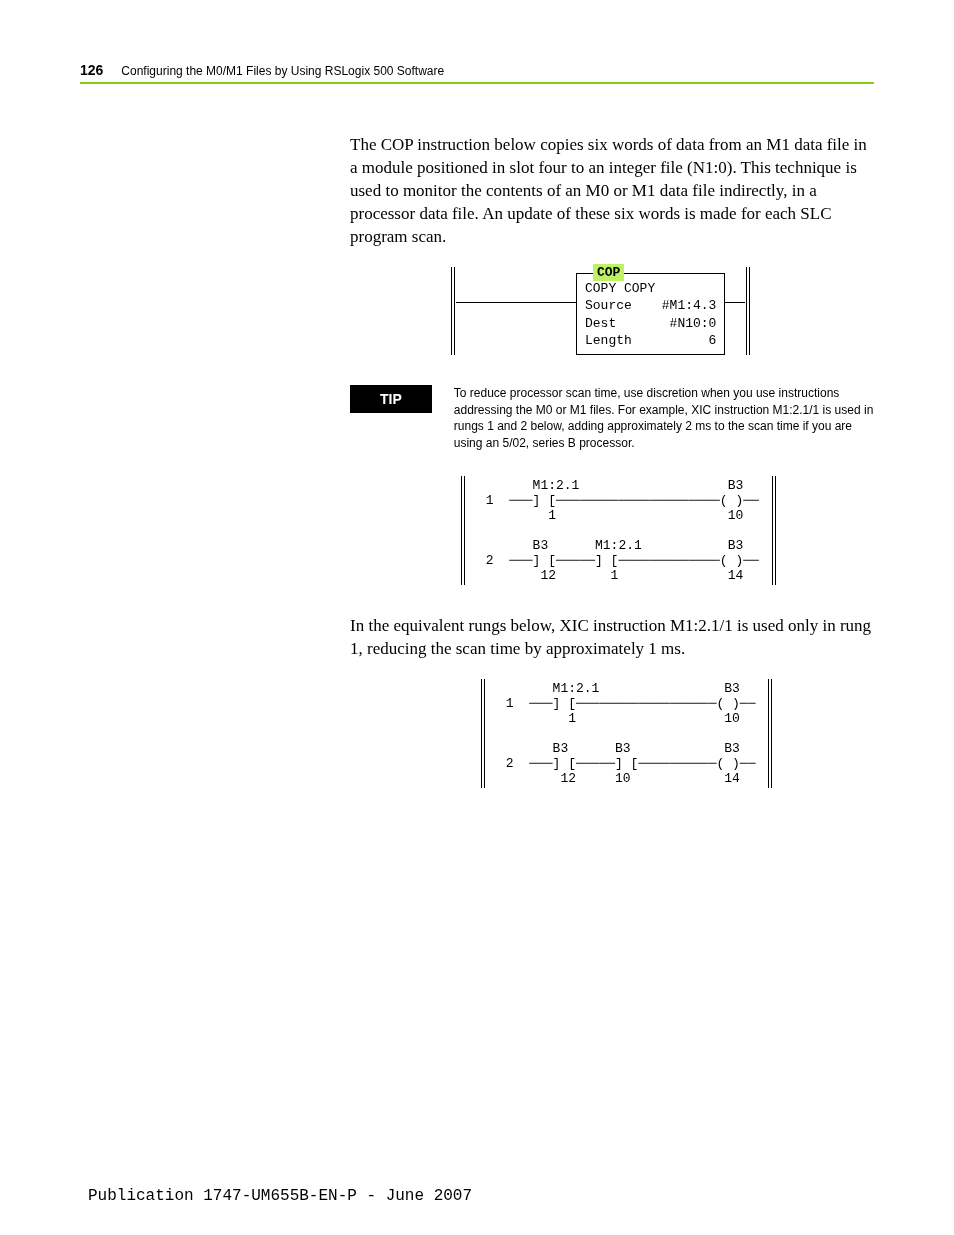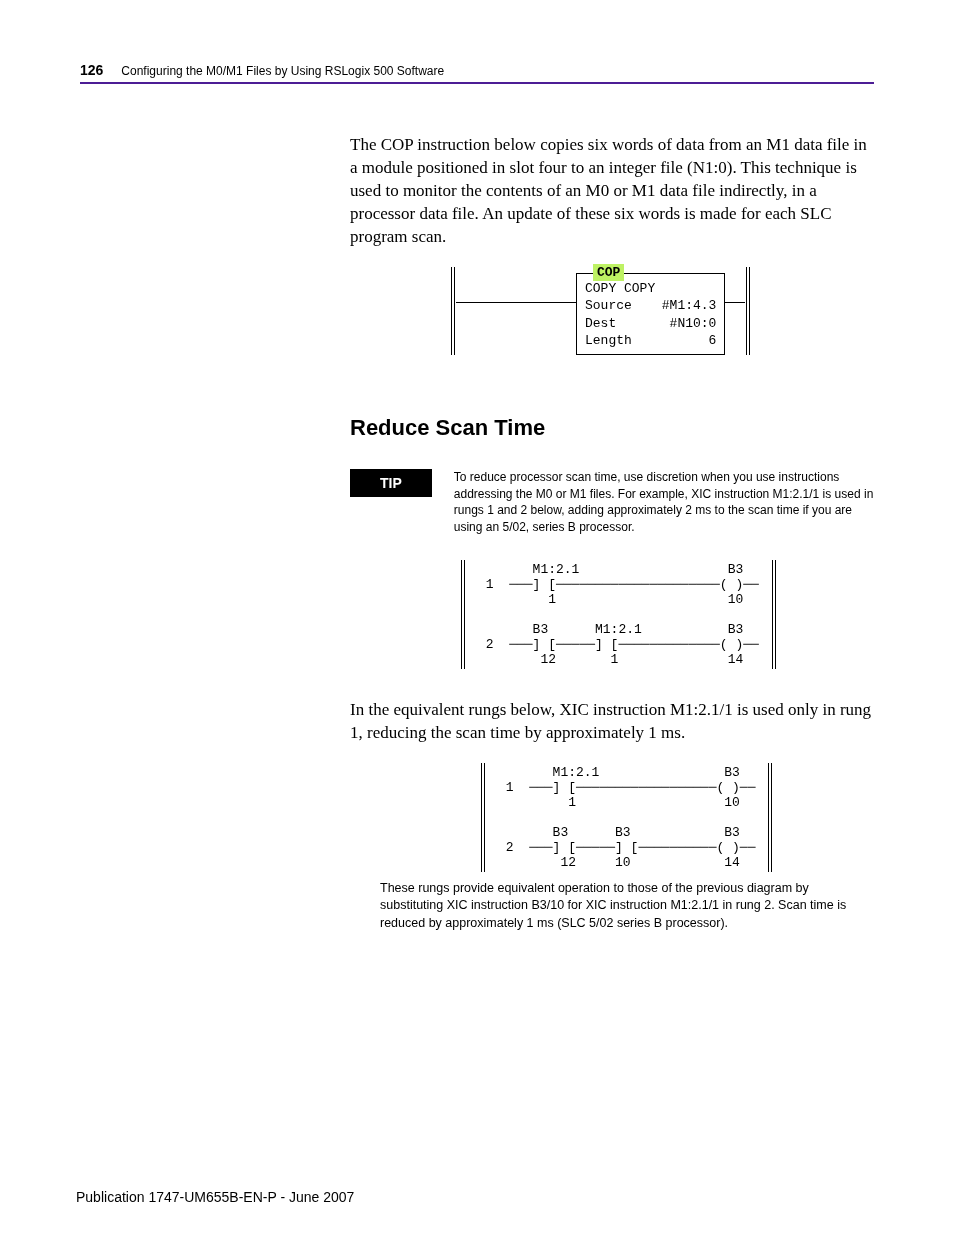--- a/index.html
+++ b/index.html
@@ -12,21 +12,21 @@
   }
   .page {
     padding: 62px 80px 40px 80px;
     box-sizing: border-box;
     position: relative;
     min-height: 1235px;
   }
   .header {
     display: flex;
     align-items: baseline;
-    border-bottom: 2px solid #4c1d95;
+    border-bottom: 2px solid #84cc16;
     padding-bottom: 4px;
     margin-bottom: 50px;
     font-family: Arial, Helvetica, sans-serif;
   }
   .page-num {
     font-weight: bold;
     font-size: 14px;
     margin-right: 18px;
   }
   .header-title {
@@ -112,23 +112,23 @@
   .ladder-rail { border-left:1px solid #000; border-right:1px solid #000; width:2px; margin:0 1px; }
   .caption {
     font-family: Arial, Helvetica, sans-serif;
     font-size: 12.5px;
     line-height: 1.4;
     margin: 8px 0 20px 60px;
   }
   .footer {
     position: absolute;
     bottom: 30px;
-    left: 76px;
-    font-family: Liberation Sans, sans-serif;
-    font-size: 14px;
+    left: 88px;
+    font-family: Liberation Mono, monospace;
+    font-size: 16px;
   }
 </style>
 </head>
 <body>
 
 <div class="page">
 
   <div class="header">
     <span class="page-num">126</span>
     <span class="header-title">Configuring the M0/M1 Files by Using RSLogix 500 Software</span>
@@ -154,21 +154,20 @@
         </div>
         <div class="cop-row">
           <span>Length</span>
           <span>6</span>
         </div>
       </div>
       <div class="rail-gap-right"></div>
       <div class="power-rail"></div>
     </div>
 
-    <h2 class="section-title">Reduce Scan Time</h2>
 
     <div class="tip-row">
       <div class="tip-badge">TIP</div>
       <div class="tip-text">To reduce processor scan time, use discretion when you use instructions addressing the M0 or M1 files. For example, XIC instruction M1:2.1/1 is used in rungs 1 and 2 below, adding approximately 2 ms to the scan time if you are using an 5/02, series B processor.</div>
     </div>
 
     <div class="ladder-fig">
       <div class="ladder-rail"></div>
       <div class="ladder-inner">       M1:2.1                   B3
  1  ───] [─────────────────────( )──
@@ -191,18 +190,17 @@
       <div class="ladder-inner">       M1:2.1                B3
  1  ───] [──────────────────( )──
          1                   10
 
        B3      B3            B3
  2  ───] [─────] [──────────( )──
         12     10            14</div>
       <div class="ladder-rail"></div>
     </div>
 
-    <p class="caption" style="margin-left:30px;">These rungs provide equivalent operation to those of the previous diagram by substituting XIC instruction B3/10 for XIC instruction M1:2.1/1 in rung 2. Scan time is reduced by approximately 1 ms (SLC 5/02 series B processor).</p>
   </div>
 
   <div class="footer">Publication 1747-UM655B-EN-P - June 2007</div>
 
 </div>
 
 </body></html>

